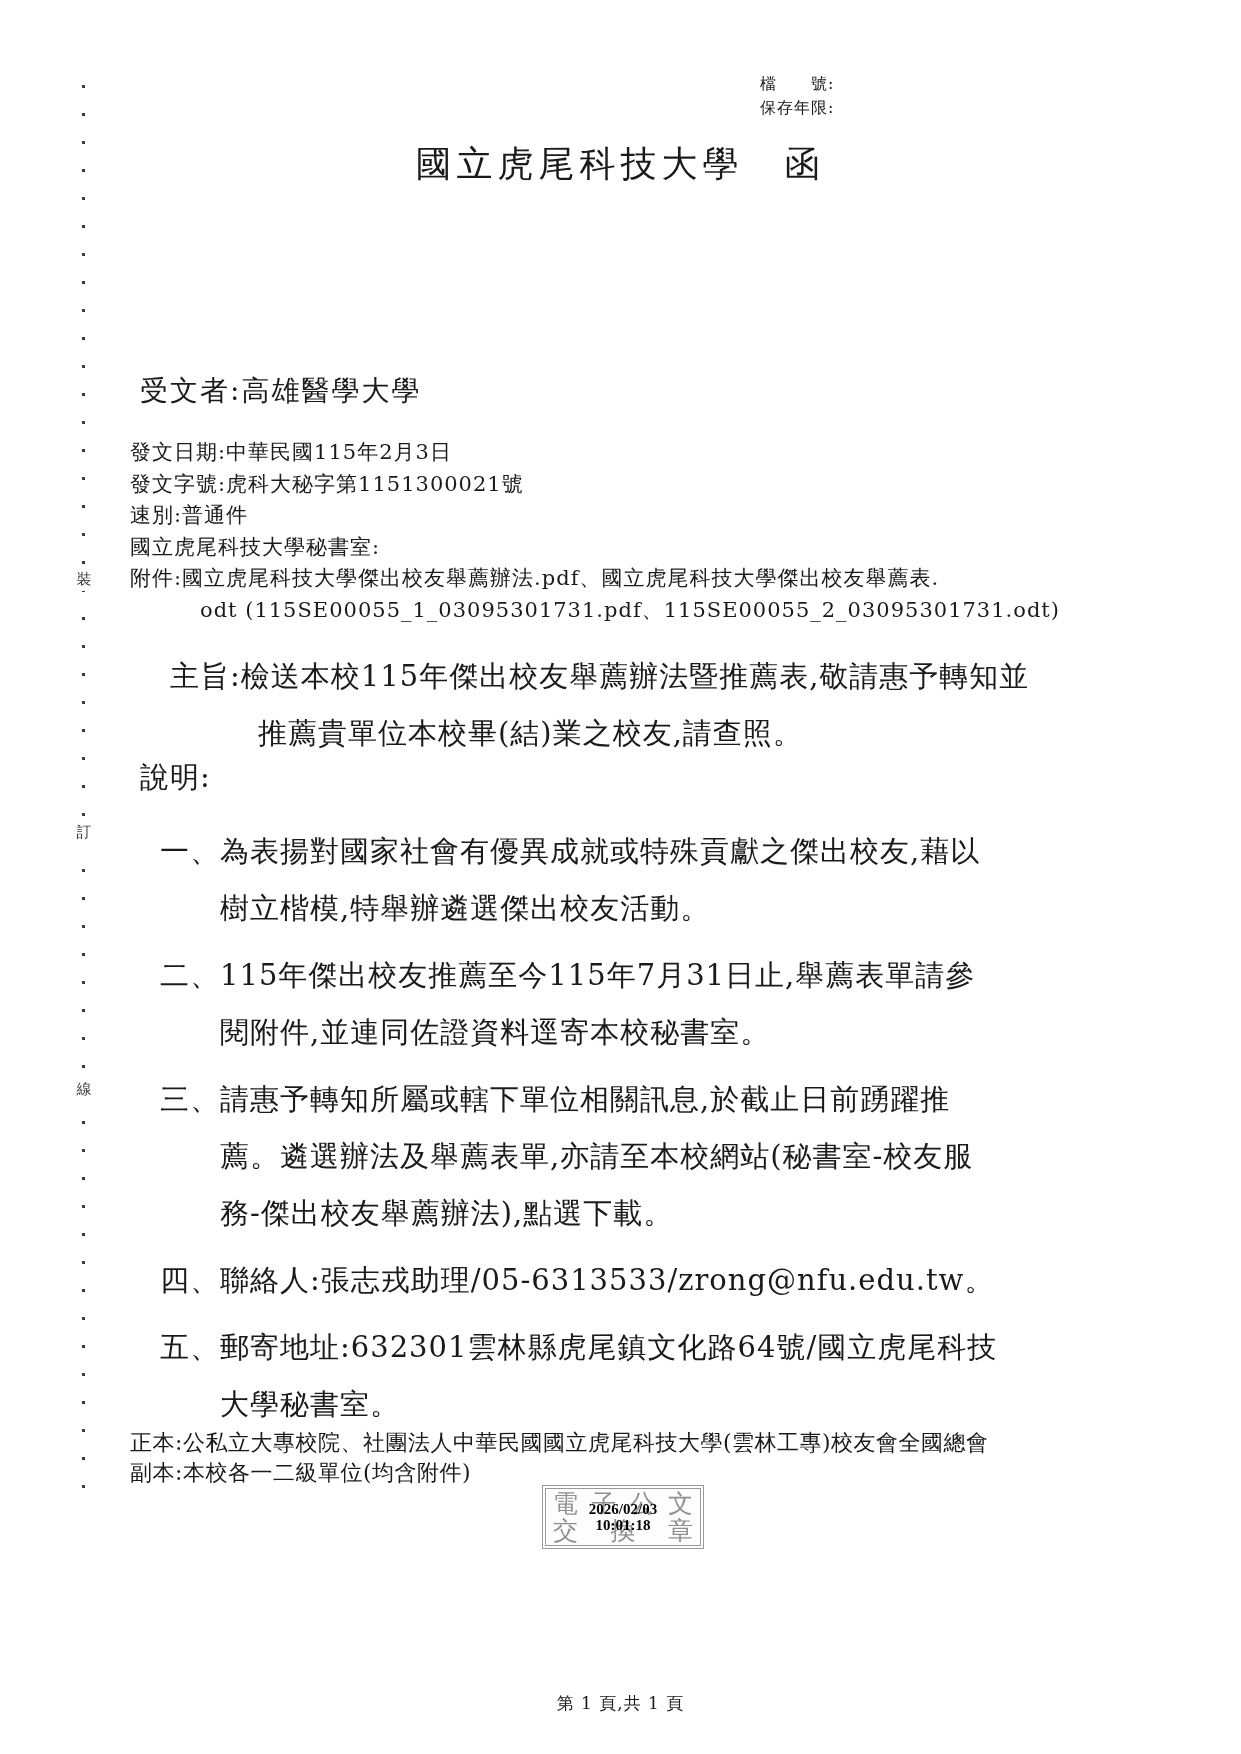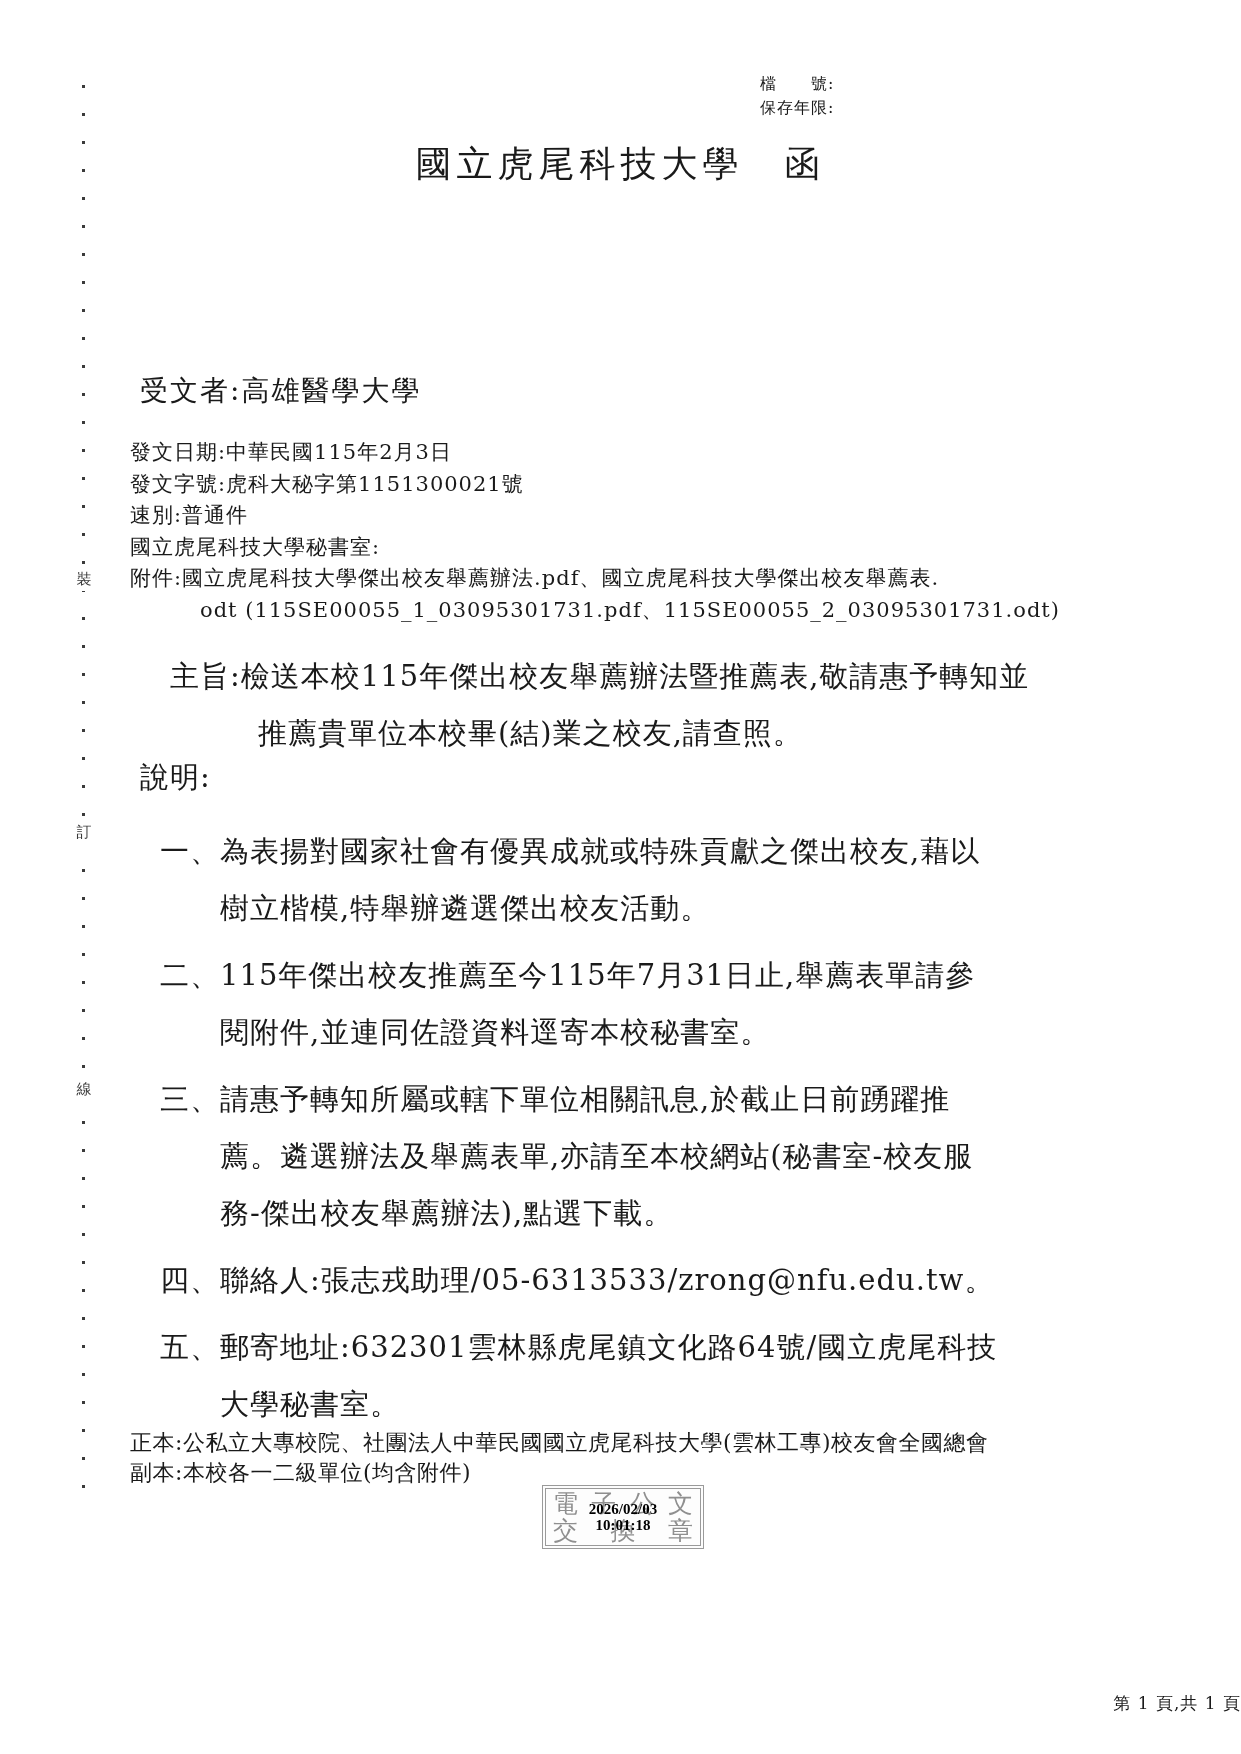--- a/index.html
+++ b/index.html
@@ -194,21 +194,21 @@
     font-weight: bold;
     line-height: 16px;
   }
 
   
   .page-footer {
     position: absolute;
     top: 1692px;
     left: 0;
     width: 100%;
-    text-align: right;
+    text-align: center;
     font-size: 17px;
     letter-spacing: 1px;
   }
 </style>
 </head>
 <body>
 
 <div id="document-page">
 
   <div class="binding-strip">

